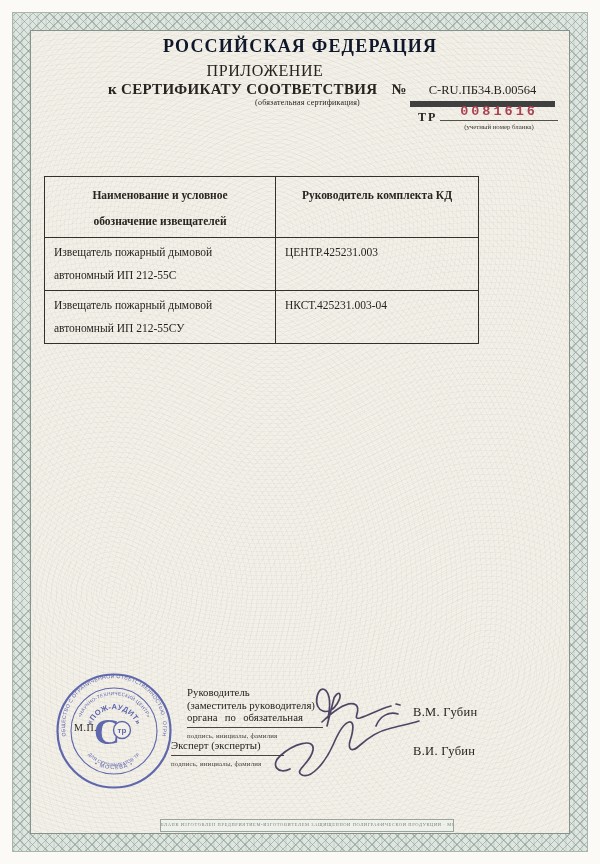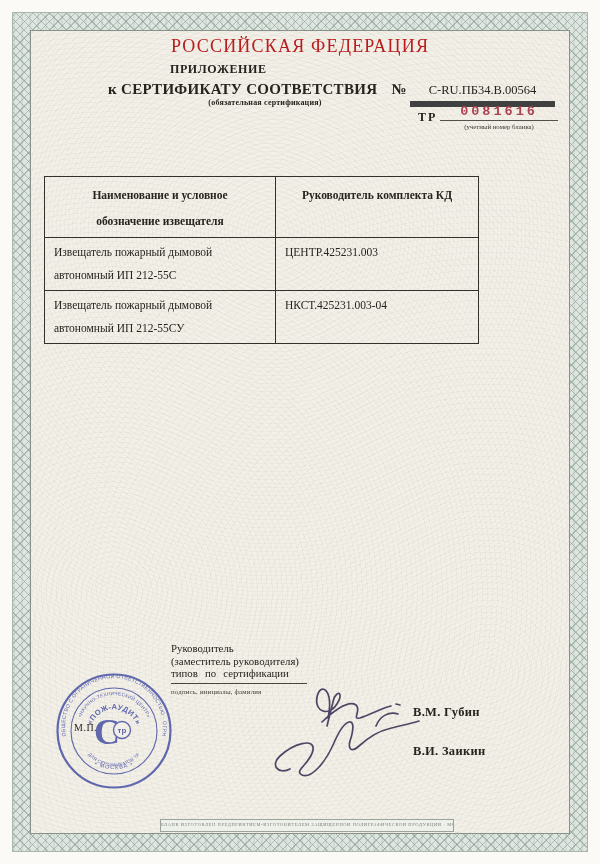--- a/index.html
+++ b/index.html
@@ -24,37 +24,37 @@
     border:1px solid #87938a;
     background-color:#f3f0e8;
     background-image:
       repeating-radial-gradient(circle at 45% 25%, rgba(190,172,184,0.10) 0 1px, transparent 1px 4px),
       repeating-radial-gradient(circle at 15% 70%, rgba(168,182,172,0.10) 0 1px, transparent 1px 5px),
       repeating-radial-gradient(circle at 85% 80%, rgba(192,178,166,0.10) 0 1px, transparent 1px 6px);
   }
   .abs{position:absolute;}
   .country{
     top:36px; left:0; right:0; text-align:center;
-    font-size:18px; font-weight:normal; letter-spacing:1.2px; color:#b91c1c;
+    font-size:18px; font-weight:bold; letter-spacing:1.2px; color:#0f172a;
   }
   .doc-type{
-    top:62px; left:170px; width:190px; text-align:left;
-    font-size:12px; font-weight:bold; letter-spacing:0.6px;
+    top:62px; left:170px; width:190px; text-align:center;
+    font-size:16px; font-weight:normal; letter-spacing:0.6px;
   }
   .cert-line{
     top:81px; left:108px; font-size:15px; font-weight:bold; letter-spacing:0.3px;text-align:center;
   }
   .cert-no-sign{margin-left:14px;}
   .cert-number{
     top:83px; left:410px; width:145px; text-align:center;
     font-size:12.5px; border-bottom:6px solid #404040; padding-bottom:3px;
   }
   .cert-subtitle{
-    top:98px; left:170px; width:190px; text-align:center;
-    font-size:8px; font-weight:bold; letter-spacing:0.2px;
+    top:98px; left:170px; width:190px; text-align:right;
+    font-size:8px; font-weight:normal; letter-spacing:0.2px;
   }
   .tr-label{
     top:110px; left:418px; font-size:12px; font-weight:bold; letter-spacing:2px;
   }
   .blank-group{ top:104px; left:440px; width:118px; text-align:center;}
   .blank-number{
     font-family:"Liberation Mono", monospace;
     font-size:13.5px; font-weight:bold; letter-spacing:3px;
     color:#ac4150; border-bottom:1px solid #55504a; padding-bottom:1px; display:block;
   }
@@ -74,21 +74,21 @@
   table.kd th{
     font-weight:bold; text-align:center; line-height:26px; height:42px; padding-top:5px;
   }
   table.kd td{ line-height:23px; height:40px;}
   .sig-label{
     left:171px; width:136px; font-size:10.8px; line-height:12.6px; color:#26241f;
   }
   .sig-label .just{ word-spacing:4.5px; }
   .uline{ border-bottom:1px solid #4a463f; padding-bottom:3px; display:block;}
   .sig-caption{ font-size:6.8px; color:#44403a; margin-top:2px; letter-spacing:0.2px;}
-  .sig-name{ font-size:12.5px; letter-spacing:0.3px;font-weight:bold;}
+  .sig-name{ font-size:12.5px; letter-spacing:0.3px;}
   .mp-mark{ left:74px; top:722px; font-size:10px; color:#2a2722; letter-spacing:0.5px; z-index:5;}
   .stamp-svg{ left:54px; top:671px; z-index:3; opacity:0.88;}
   .sig-ink{ left:258px; top:672px; z-index:4;}
   .microprint{
     left:160px; top:819px; width:292px; height:11px; z-index:2;
     border:1px solid #9aa49c; background:#eef0ea;
     font-size:4.5px; line-height:9px; text-align:center; color:#7c837c;
     letter-spacing:0.6px; overflow:hidden; white-space:nowrap;
   }
 </style>
@@ -117,21 +117,21 @@
 
   <table class="kd">
     <colgroup>
         <col style="width:231px">
         <col style="width:203px">
       </colgroup>
     <tbody>
         <tr>
       <th>
         <div>Наименование и условное</div>
-        <div>обозначение извещателя</div>
+        <div>обозначение извещателей</div>
       </th>
       <th>
         <div>Руководитель комплекта КД</div>
       </th>
     </tr>
     <tr>
       <td>
         <div>Извещатель пожарный дымовой</div>
         <div>автономный ИП 212-55С</div>
       </td>
@@ -140,31 +140,35 @@
     <tr>
       <td>
         <div>Извещатель пожарный дымовой</div>
         <div>автономный ИП 212-55СУ</div>
       </td>
       <td>НКСТ.425231.003-04</td>
     </tr>
   </tbody>
     </table>
 
-  <div class="abs sig-label" style="top:642px;">
+  <div class="abs sig-label" style="top:686px;margin-left:16px;">
     <div class="uline">
       <div>Руководитель</div>
       <div>(заместитель руководителя)</div>
-      <div class="just">типов по сертификации</div>
+      <div class="just">органа по обязательная</div>
     </div>
     <div class="sig-caption">подпись, инициалы, фамилия</div>
   </div>
   <div class="abs sig-name" style="left:413px; top:705px;">В.М. Губин</div>
 
-  <div class="abs sig-name" style="left:413px; top:744px;">В.И. Заикин</div>
+  <div class="abs sig-label" style="top:739px; width:113px;">
+    <div class="uline">Эксперт (эксперты)</div>
+    <div class="sig-caption">подпись, инициалы, фамилия</div>
+  </div>
+  <div class="abs sig-name" style="left:413px; top:744px;">В.И. Губин</div>
 
   <div class="abs mp-mark">М.П.</div>
 
   <svg class="abs stamp-svg" width="120" height="120" viewBox="0 0 120 120">
     <g fill="none" stroke="#4c56a6">
       <circle cx="60" cy="60" r="56.5" stroke-width="2.2"></circle>
       <circle cx="60" cy="60" r="43" stroke-width="1.1"></circle>
     </g>
     <defs>
       <path id="st-outer-top" d="M 14.8 75 A 49 49 0 1 1 105.2 75"></path>

